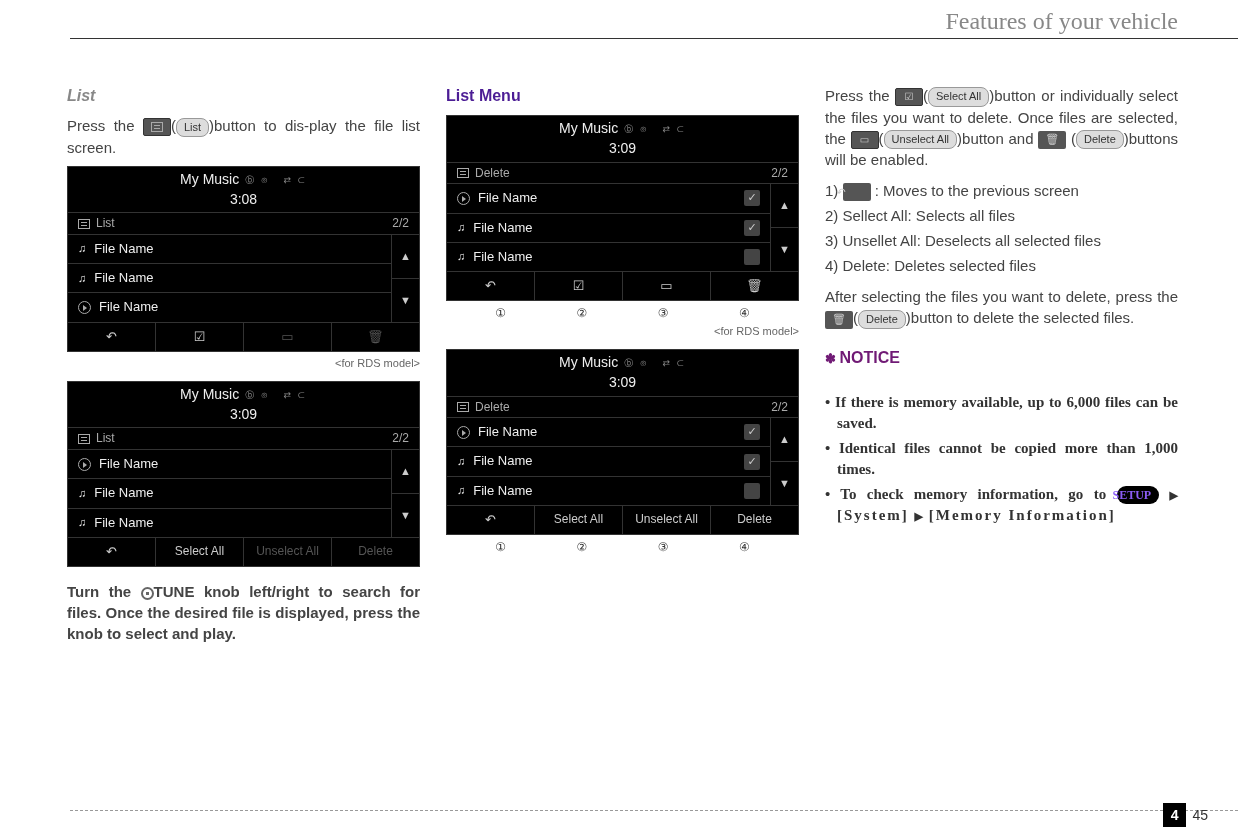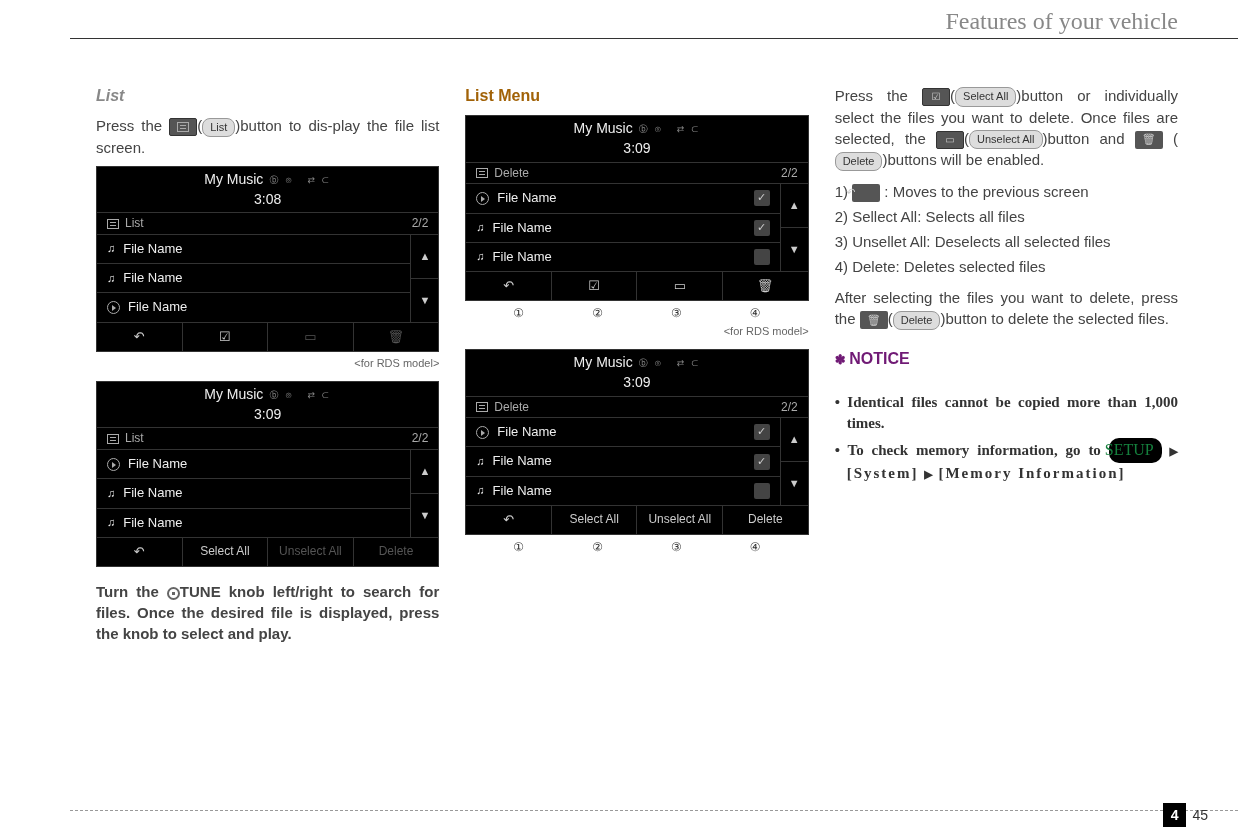--- a/index.html
+++ b/index.html
@@ -24,36 +24,36 @@
       position: absolute;
       top: 38px;
       left: 70px;
       right: 0;
       height: 1px;
       background: #333;
     }
     .content {
       position: absolute;
       top: 85px;
-      left: 96px;
+      left: 67px;
       right: 60px;
       display: flex;
       gap: 26px;
     }
     .col {
       flex: 1;
       font-size: 15px;
       line-height: 1.4;
       color: #444;
     }
     .col h3 {
       font-size: 16px;
       font-weight: bold;
       margin-bottom: 8px;
-      color: #a16207;
+      color: #4c1d95;
     }
     .col h3.italic {
       font-style: italic;
       color: #888;
       font-weight: bold;
     }
     .col p { margin-bottom: 6px; text-align: justify; }
     .inline-btn-icon {
       display: inline-flex;
       vertical-align: middle;
@@ -74,24 +74,24 @@
       background: #ddd;
       border: 1px solid #999;
       border-radius: 8px;
       font-size: 11px;
       color: #333;
     }
     .inline-btn-setup {
       display: inline-block;
       padding: 1px 8px;
       background: #000;
-      color: #15803d;
+      color: #8b5cf6;
       border-radius: 10px;
-      font-size: 16px;
-      font-weight: normal;
+      font-size: 12px;
+      font-weight: bold;
     }
     .screenshot {
       width: 100%;
       background: #000;
       color: #ddd;
       border: 1px solid #333;
       margin: 8px 0 4px 0;
       font-size: 12px;
     }
     .ss-topbar {
@@ -512,20 +512,21 @@
 
     <p class="just">
       <span>After selecting the files you want to delete, press the </span>
       <span class="trash-icon-inline">🗑</span>(<span class="inline-btn-label">Delete</span>)<span>button to delete the selected files.</span>
     </p>
 
     <div class="notice-title">
       <span class="notice-star">✽ </span><span>NOTICE</span>
     </div>
     <ul class="notice">
+      <li>If there is memory available, up to 6,000 files can be saved.</li>
       <li>Identical files cannot be copied more than 1,000 times.</li>
       <li>
         <span>To check memory information, go to </span><span class="inline-btn-setup">SETUP</span>
         <span class="triangle">▶</span><span style="letter-spacing:2px;"> [System] </span><span class="triangle">▶</span><span style="letter-spacing:2px;"> [Memory Information]</span>
       </li>
     </ul>
   </div>
 
 </div>
 

